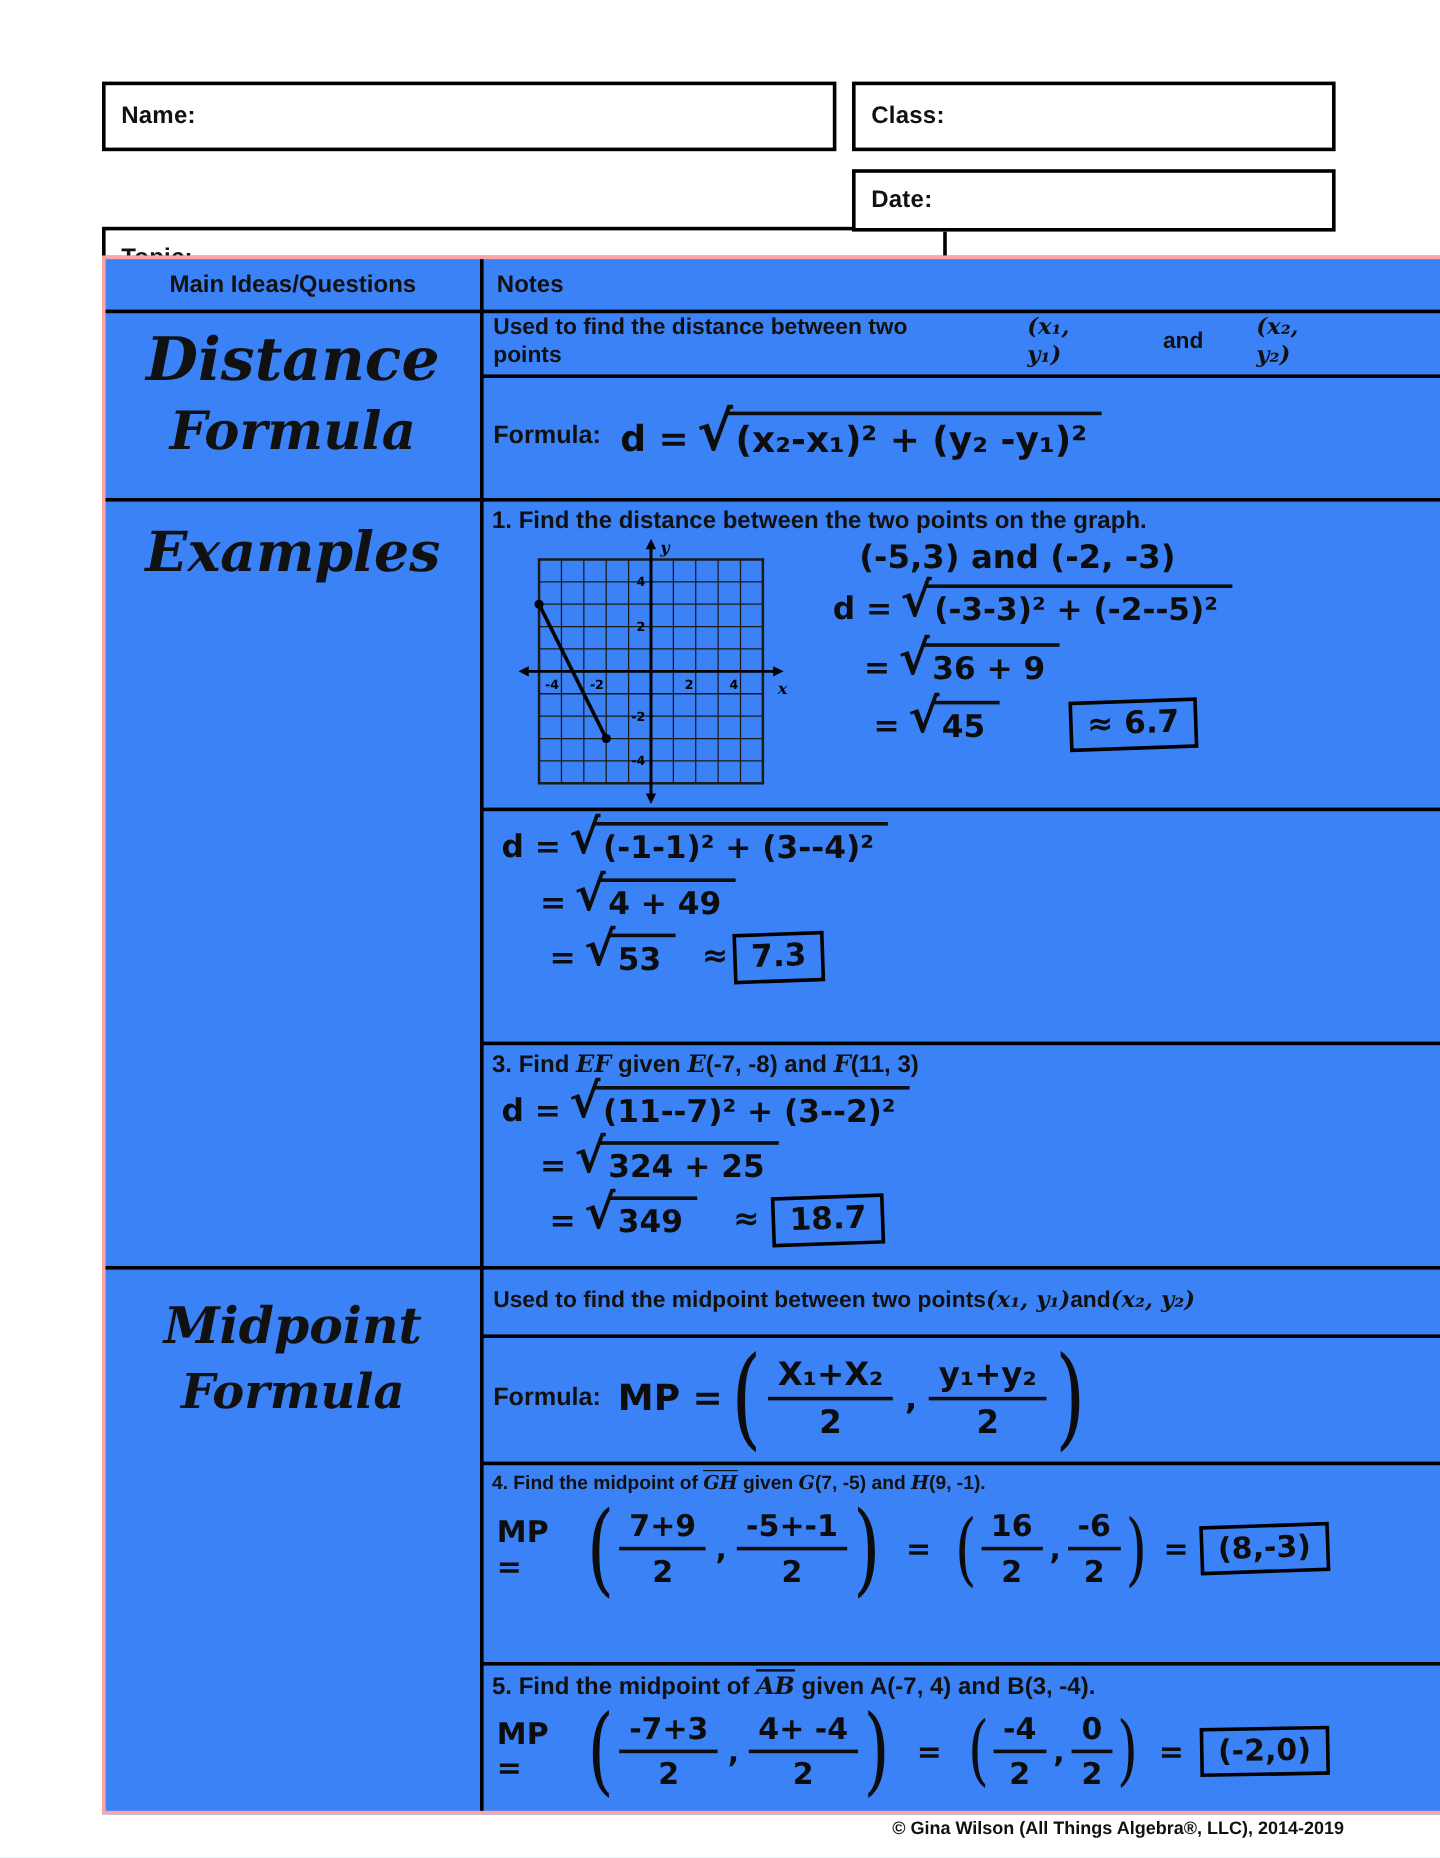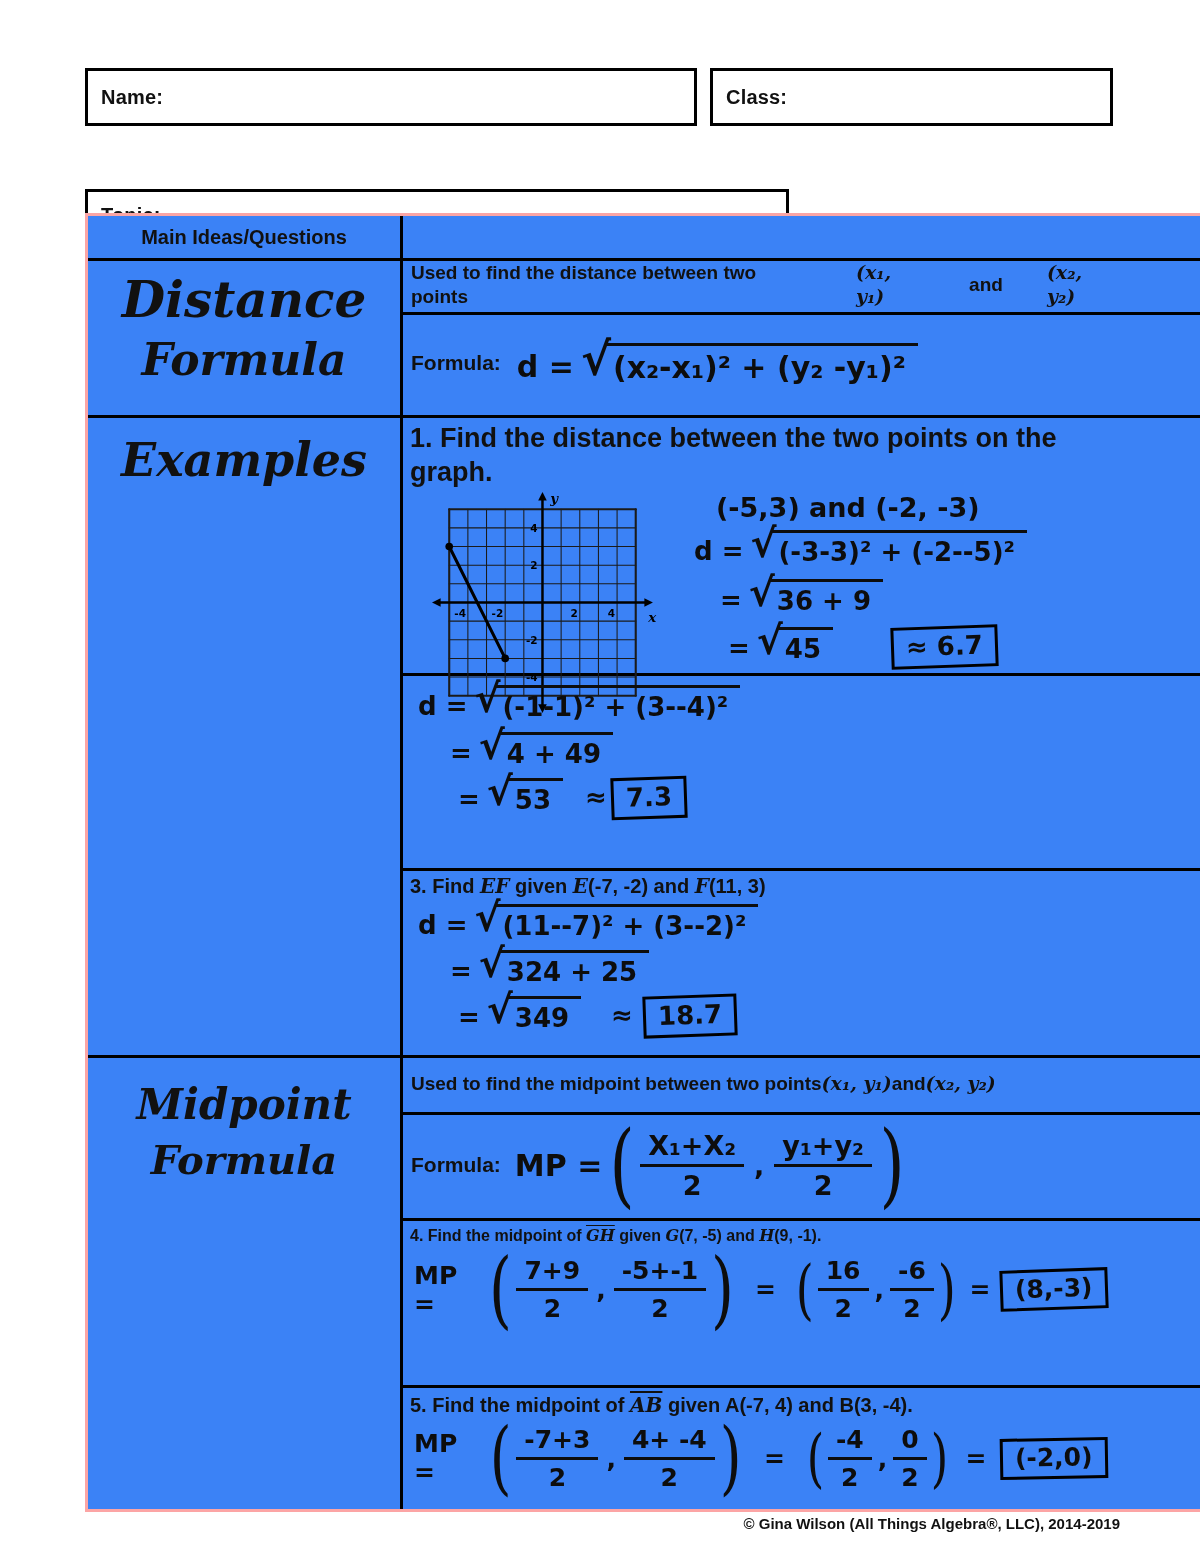--- a/index.html
+++ b/index.html
@@ -50,35 +50,39 @@
 
   <div class="hbox" style="left:85px; top:68px; width:612px; height:58px;">
     <span class="lbl">Name:</span>
   </div>
   <div class="hbox" style="left:710px; top:68px; width:403px; height:58px;">
     <span class="lbl">Class:</span>
   </div>
   <div class="hbox" style="left:85px; top:141px; width:704px; height:52px;margin-top:48px;">
     <span class="lbl">Topic:</span>
   </div>
+  <div class="hbox" style="left:710px; top:141px; width:403px; height:52px;">
+    <span class="lbl">Date:</span>
+  </div>
 
   <div class="tbl">
 
     <div class="vline" style="left:312px;"></div>
     <div class="hline" style="left:0; right:0; top:42px;"></div>
     <div class="hline" style="left:0; right:0; top:199px;"></div>
     <div class="hline" style="left:0; right:0; top:839px;"></div>
     <div class="hline" style="left:312px; right:0; top:96px;"></div>
     <div class="hline" style="left:312px; right:0; top:457px;"></div>
     <div class="hline" style="left:312px; right:0; top:652px;"></div>
     <div class="hline" style="left:312px; right:0; top:896px;"></div>
     <div class="hline" style="left:312px; right:0; top:1002px;"></div>
     <div class="hline" style="left:312px; right:0; top:1169px;"></div>
 
     <div class="cell colhdr" style="left:0; top:0; width:312px; height:42px; display:flex; align-items:center; justify-content:center;">Main Ideas/Questions</div>
+    <div class="cell colhdr" style="left:312px; top:0; width:716px; height:42px; display:flex; align-items:center; padding-left:14px;">Notes</div>
 
     <div class="cell script" style="left:0; top:55px; width:312px;">
       <div style="font-size:50px;">Distance</div>
       <div style="font-size:44px; margin-top:6px;">Formula</div>
     </div>
     <div class="cell script" style="left:0; top:218px; width:312px; font-size:46px;">Examples</div>
     <div class="cell script" style="left:0; top:865px; width:312px;">
       <div style="font-size:42px;">Midpoint</div>
       <div style="font-size:40px; margin-top:8px;">Formula</div>
     </div>
@@ -95,21 +99,21 @@
       <span class="hw step" style="font-size:30px; margin-left:16px;">
         <span class="lhs">d =</span>
         <span class="sqrt">
           <span class="rsym">√</span>
           <span class="body">(x₂-x₁)² + (y₂ -y₁)²</span>
         </span>
       </span>
     </div>
 
     <div class="cell" style="left:312px; top:199px; width:716px; height:258px; padding:7px 10px 0;">
-      <div class="print" style="font-size:27px;">1. Find the distance between the two points on the graph.</div>
+      <div class="print" style="font-size:20px;">1. Find the distance between the two points on the graph.</div>
       <div style="display:flex; margin-top:2px;">
         <div class="graph" style="margin-left:22px;">
             <svg viewBox="0 0 253 237" width="242">
               <line x1="18" y1="18" x2="18" y2="213" stroke="#1b1b1b" stroke-width="2.2" stroke-linecap="round"></line>
               <line x1="18" y1="213" x2="213" y2="213" stroke="#1b1b1b" stroke-width="2.2" stroke-linecap="round"></line>
               <line x1="37.5" y1="18" x2="37.5" y2="213" stroke="#1b1b1b" stroke-width="1.1" stroke-linecap="round"></line>
               <line x1="18" y1="193.5" x2="213" y2="193.5" stroke="#1b1b1b" stroke-width="1.1" stroke-linecap="round"></line>
               <line x1="57" y1="18" x2="57" y2="213" stroke="#1b1b1b" stroke-width="1.1" stroke-linecap="round"></line>
               <line x1="18" y1="174" x2="213" y2="174" stroke="#1b1b1b" stroke-width="1.1" stroke-linecap="round"></line>
               <line x1="76.5" y1="18" x2="76.5" y2="213" stroke="#1b1b1b" stroke-width="1.1" stroke-linecap="round"></line>
@@ -195,21 +199,21 @@
         <span class="sqrt">
           <span class="rsym">√</span>
           <span class="body">53</span>
         </span>
         <span style="margin-left:22px; padding-top:5px;">≈</span>
         <span class="boxed" style="margin-left:4px;">7.3</span>
       </div>
     </div>
 
     <div class="cell" style="left:312px; top:652px; width:716px; height:187px; padding:6px 10px 0;">
-      <div class="print" style="font-size:20px;"><span>3. Find </span><span class="mi">EF</span><span> given </span><span class="mi">E</span><span>(-7, -2) and </span><span class="mi">F</span><span>(11, 3)</span></div>
+      <div class="print" style="font-size:20px;"><span>3. Find </span><span class="mi">EF</span><span> given </span><span class="mi">E</span><span>(-7, -8) and </span><span class="mi">F</span><span>(11, 3)</span></div>
       <div class="hw step" style="font-size:26px; margin-top:4px; margin-left:8px;">
         <span class="lhs">d =</span>
         <span class="sqrt">
           <span class="rsym">√</span>
           <span class="body">(11--7)² + (3--2)²</span>
         </span>
       </div>
       <div class="hw step" style="font-size:26px; margin-top:8px; margin-left:40px;">
         <span class="lhs">=</span>
         <span class="sqrt">

